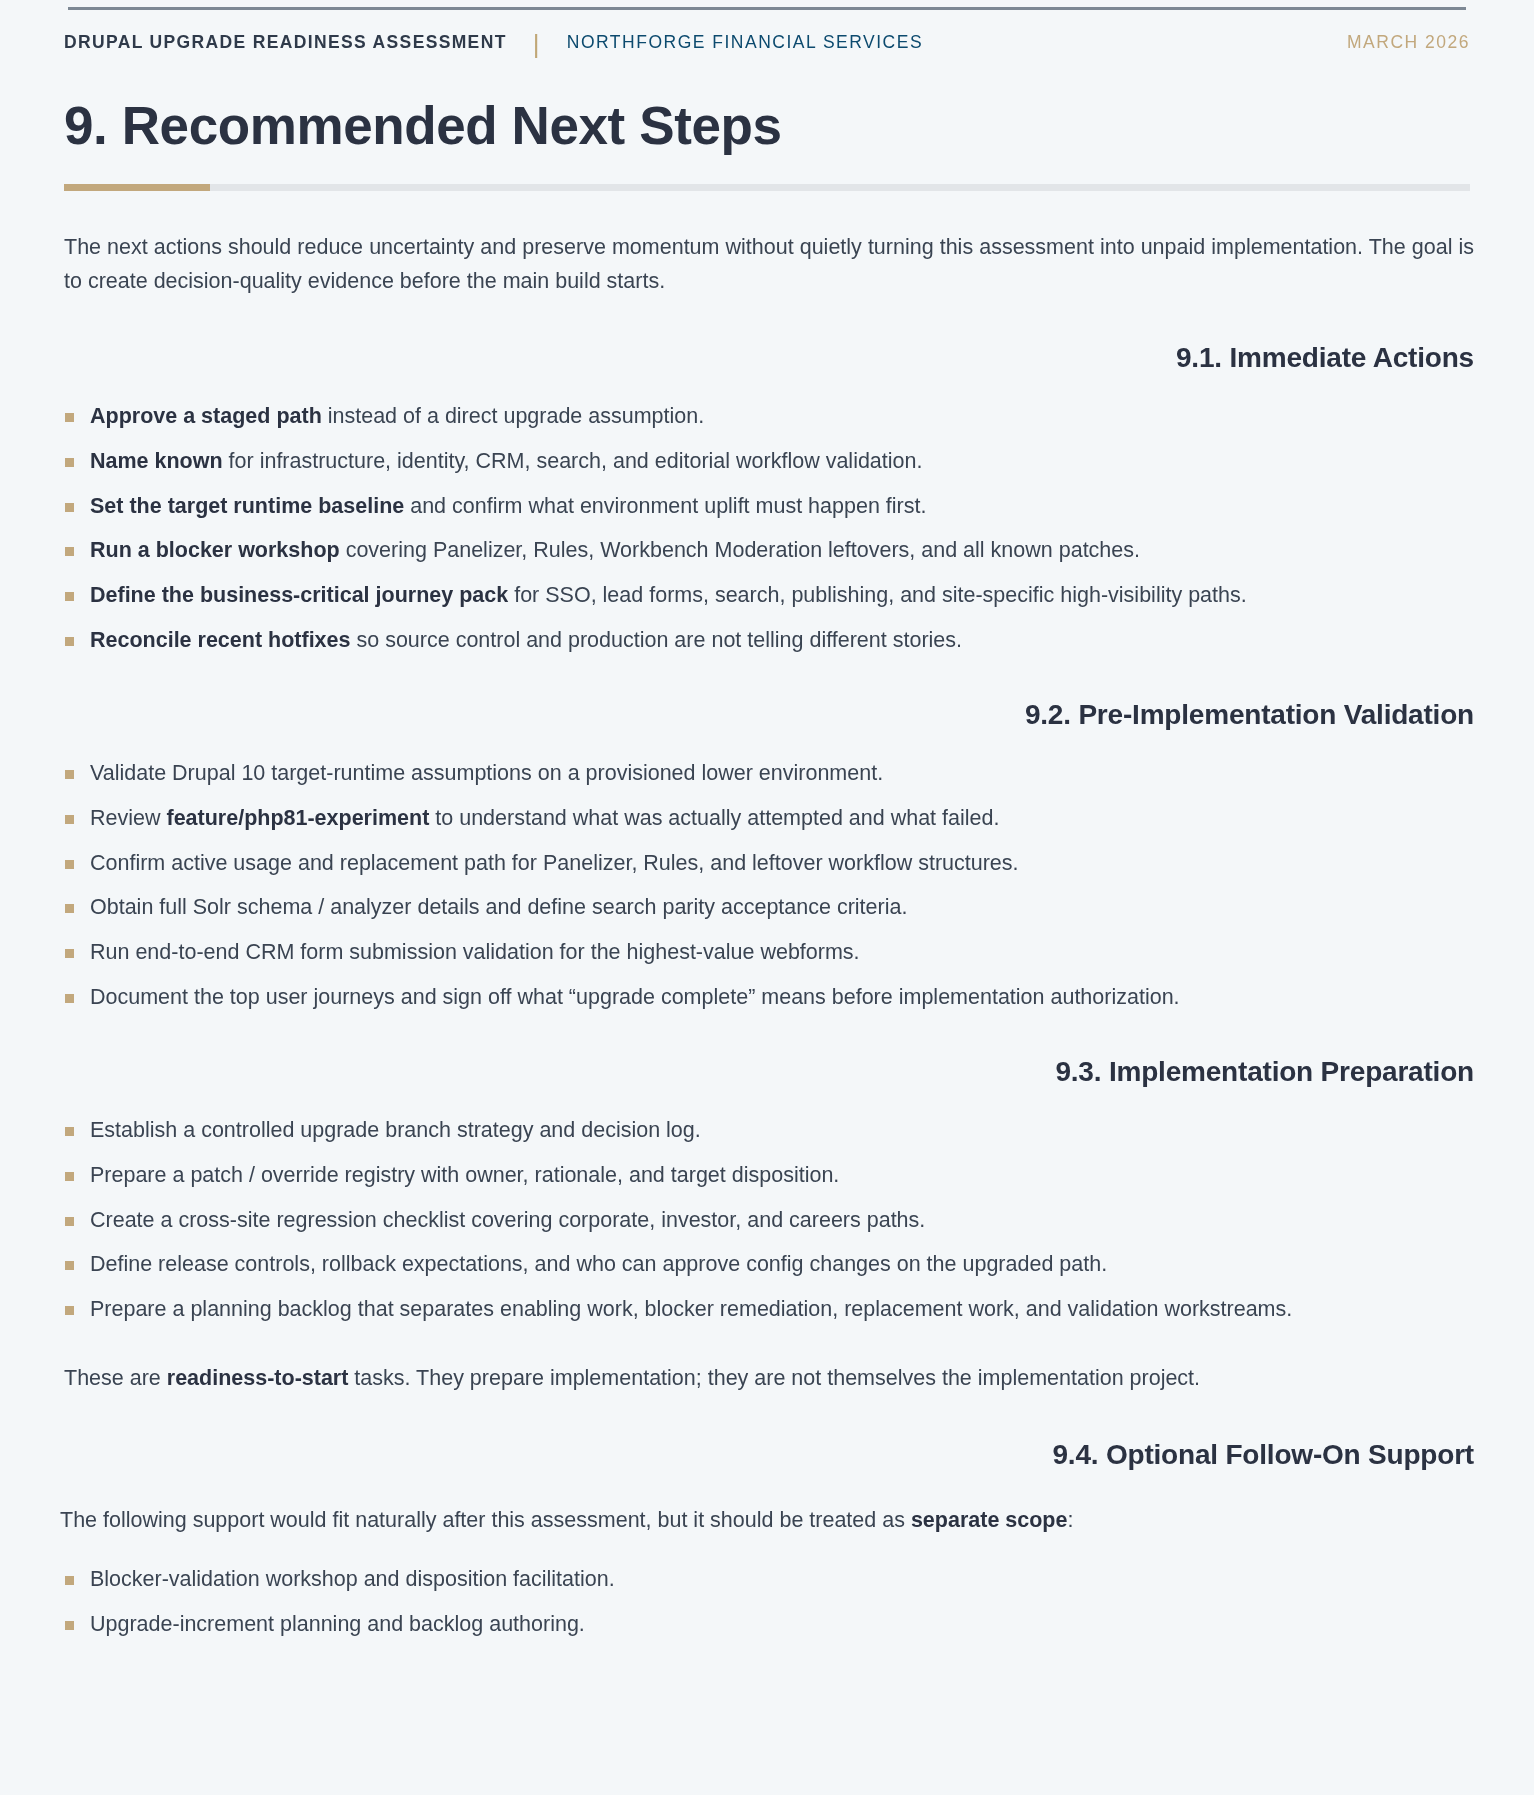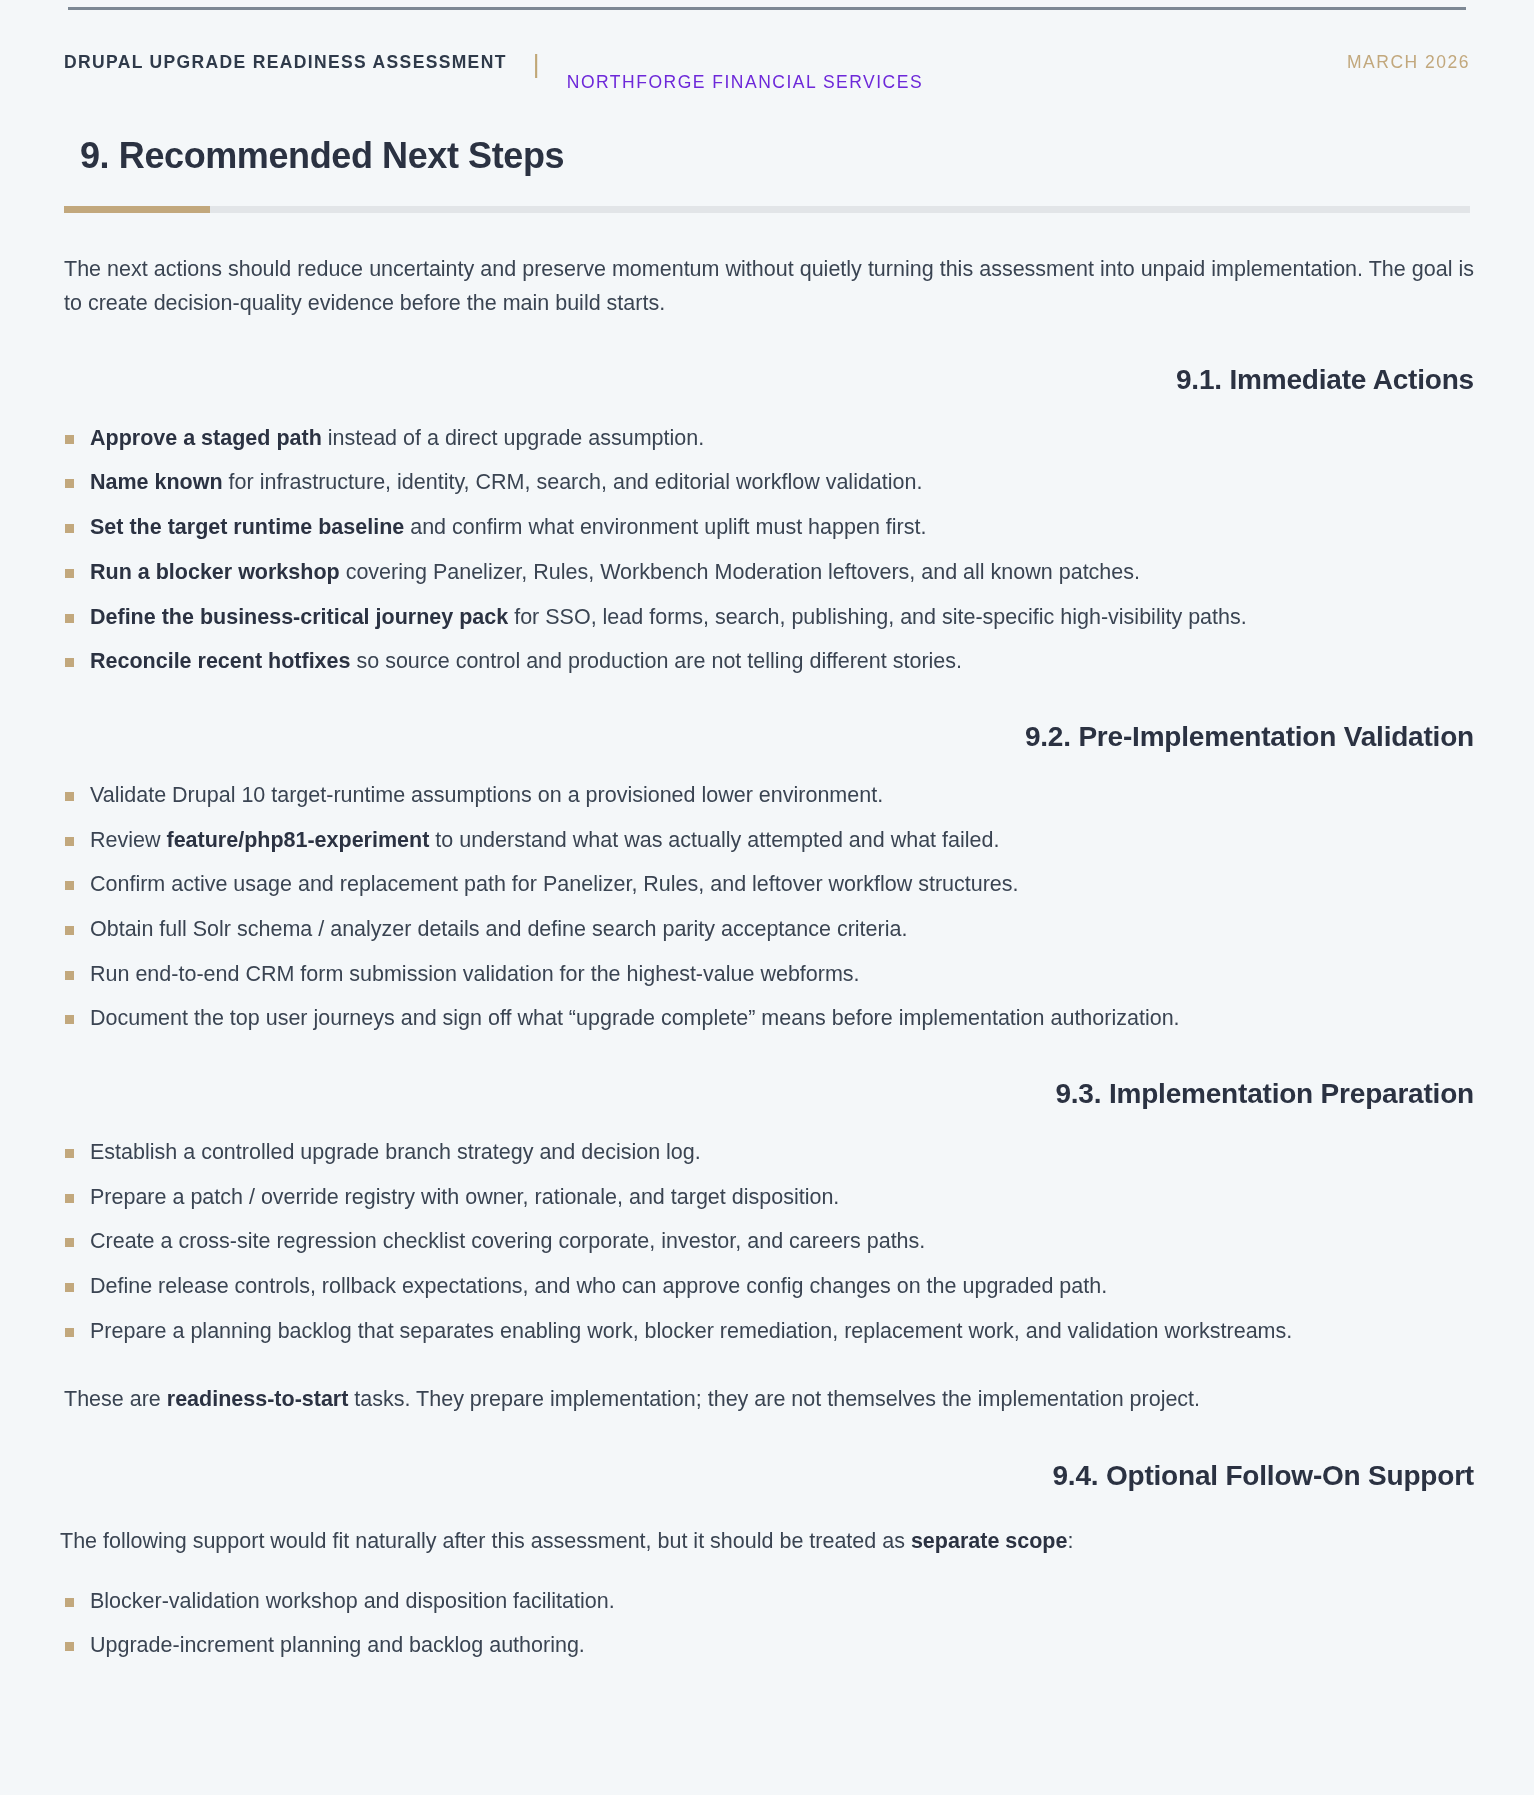--- a/index.html
+++ b/index.html
@@ -46,39 +46,38 @@
   .runhead-sep {
     color: #c0a777;
     font-weight: 400;
     margin: 0 26px;
     font-size: 26px;
     line-height: 0;
     position: relative;
     top: 1px;
   }
   .runhead-client {
-    color: #6d28d9;
+    color: #0c4a6e;
     font-weight: 400;
     letter-spacing: 1.5px;
-    margin-top: 40px;
   }
   .runhead-date {
     color: #c2a87d;
     font-weight: 400;
     letter-spacing: 1.5px;
     margin-left: auto;
   }
 
   
   .section-title {
-    font-size: 36px;
+    font-size: 53px;
     font-weight: 700;
     color: #2b3242;
     letter-spacing: -0.4px;
-    margin: 44px 0 0 20px;
+    margin: 44px 0 0 4px;
     line-height: 1.08;
   }
 
   .accent-wrap {
     position: relative;
     margin: 30px 4px 0 4px;
     height: 7px;
     background: #e2e5e8;
   }
   .accent-bar {

